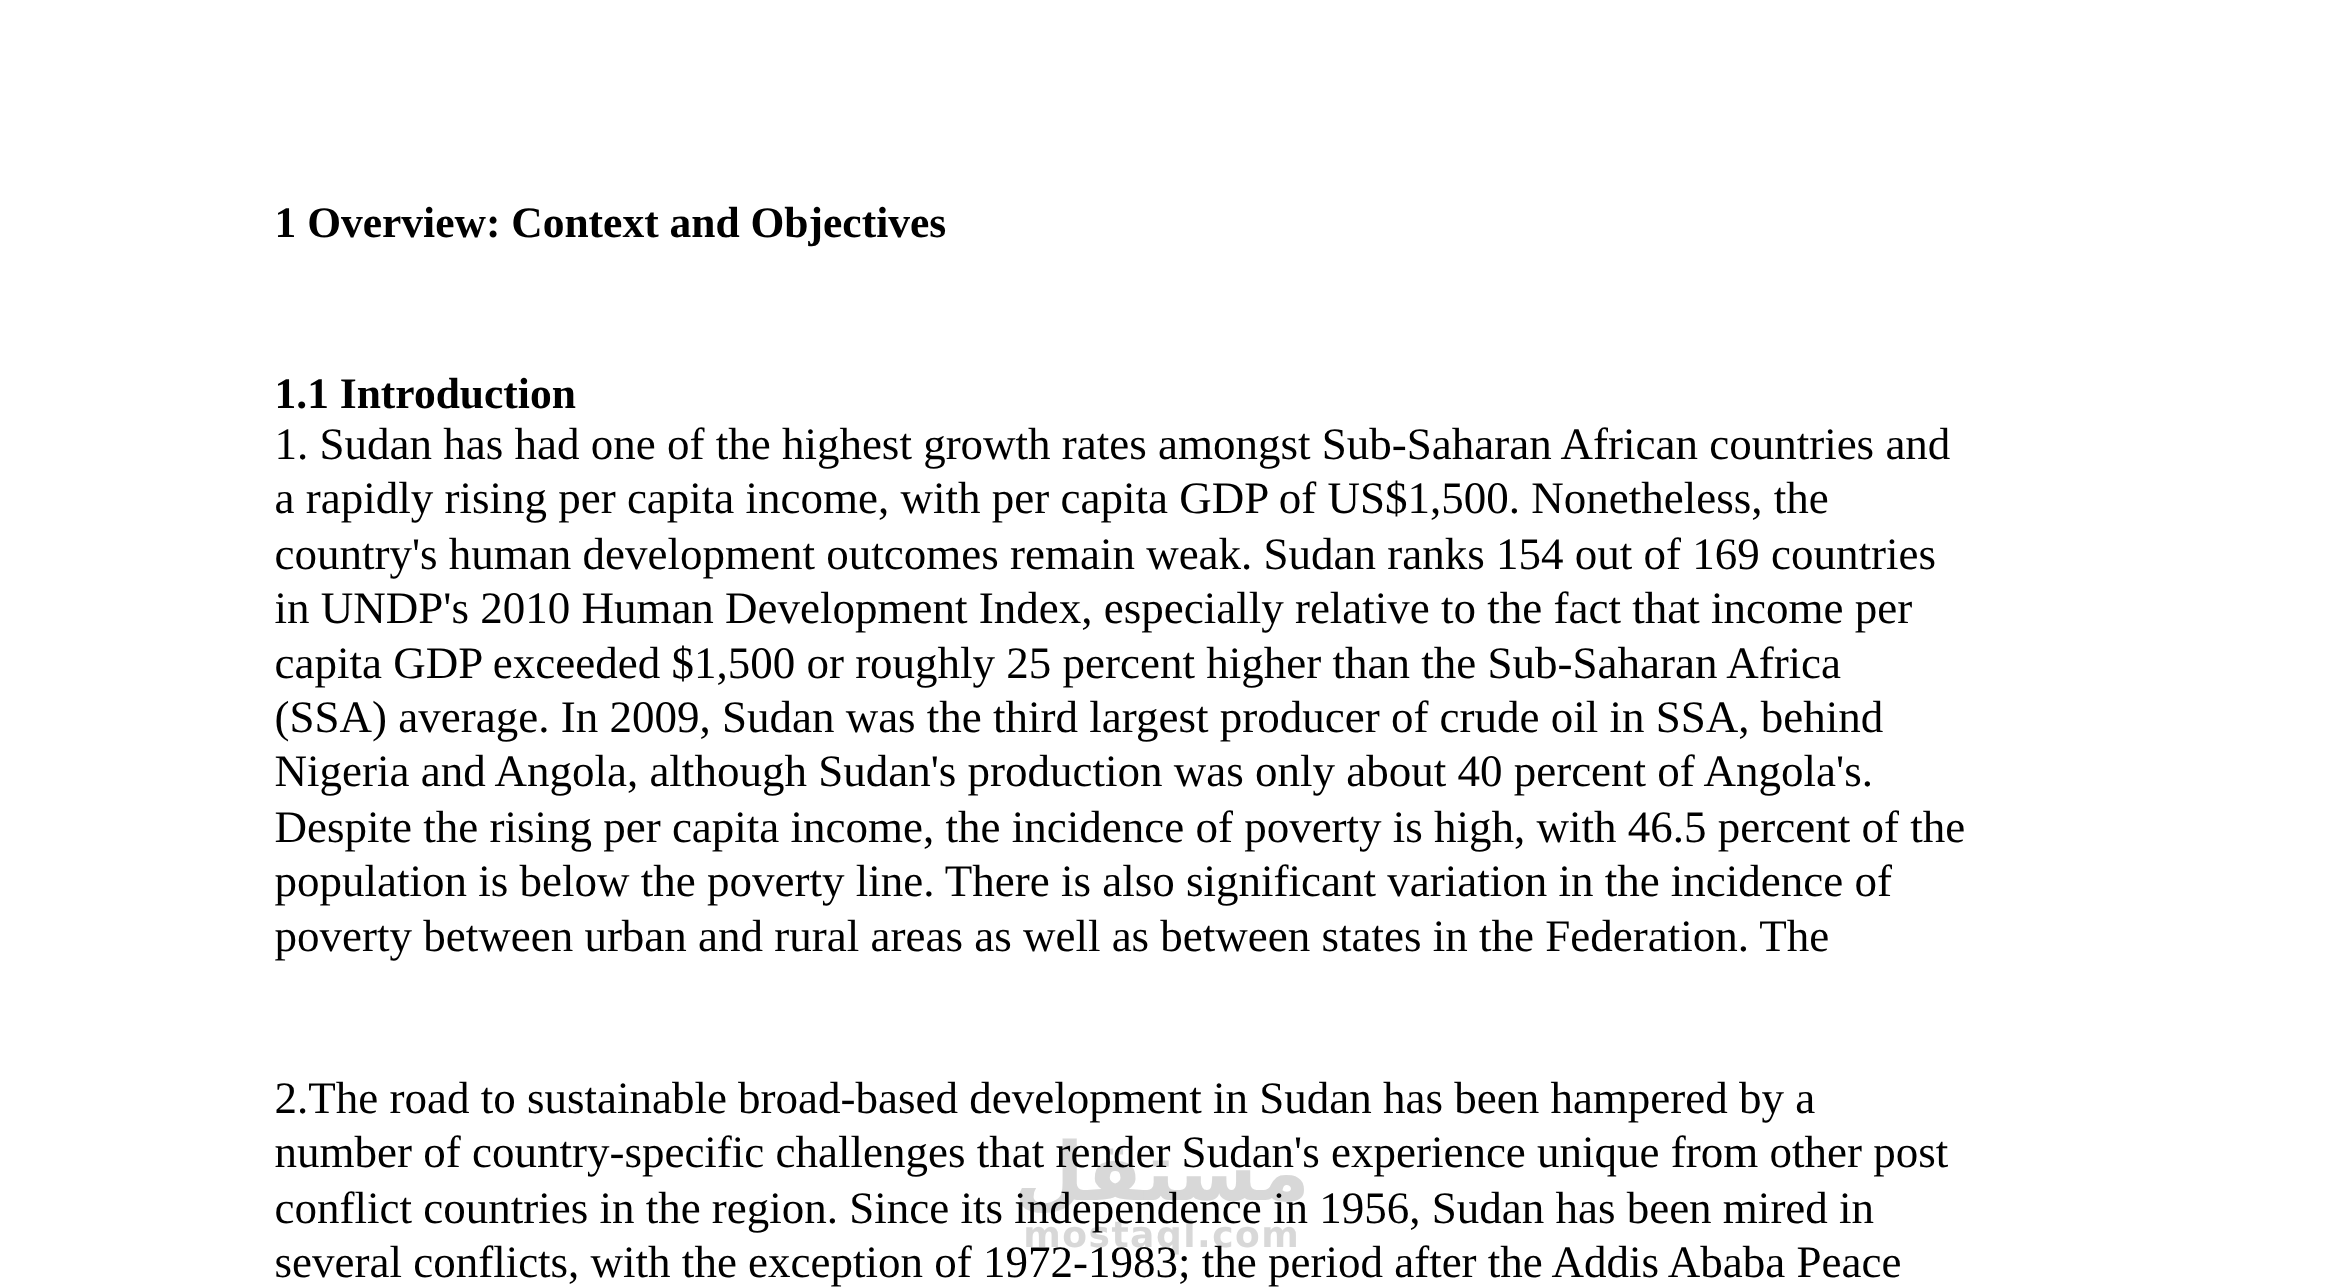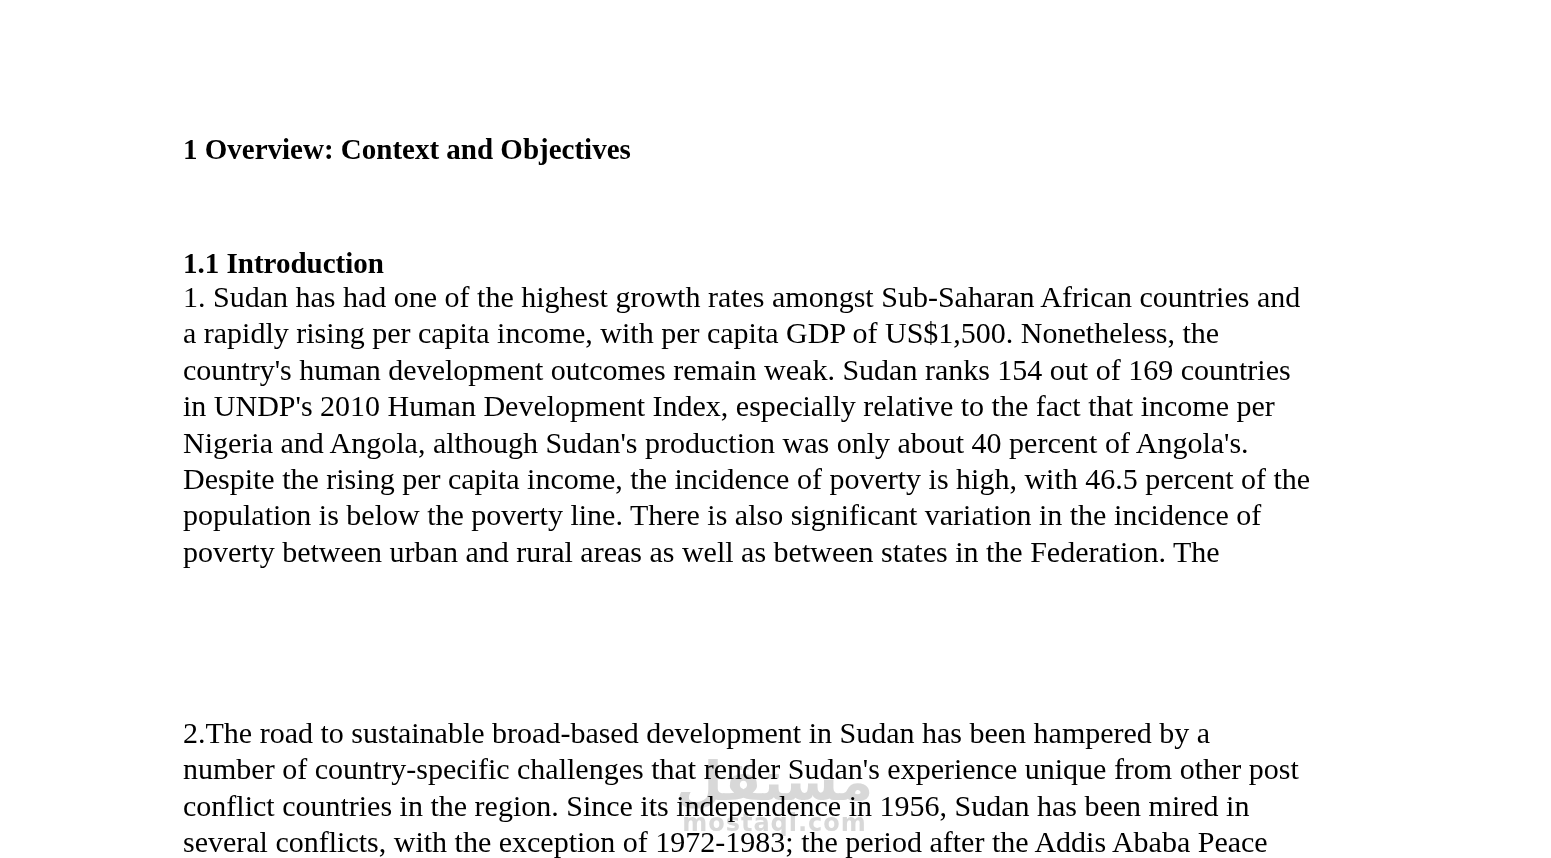--- a/index.html
+++ b/index.html
@@ -89,20 +89,22 @@
 
     <div class="h1">1 Overview: Context and Objectives</div>
 
     <div class="h2">1.1 Introduction</div>
 
     <div class="para para-1">
       <div class="tline">1. Sudan has had one of the highest growth rates amongst Sub-Saharan African countries and</div>
       <div class="tline">a rapidly rising per capita income, with per capita GDP of US$1,500. Nonetheless, the</div>
       <div class="tline">country's human development outcomes remain weak. Sudan ranks 154 out of 169 countries</div>
       <div class="tline">in UNDP's 2010 Human Development Index, especially relative to the fact that income per</div>
+      <div class="tline">capita GDP exceeded $1,500 or roughly 25 percent higher than the Sub-Saharan Africa</div>
+      <div class="tline">(SSA) average. In 2009, Sudan was the third largest producer of crude oil in SSA, behind</div>
       <div class="tline">Nigeria and Angola, although Sudan's production was only about 40 percent of Angola's.</div>
       <div class="tline">Despite the rising per capita income, the incidence of poverty is high, with 46.5 percent of the</div>
       <div class="tline">population is below the poverty line. There is also significant variation in the incidence of</div>
       <div class="tline">poverty between urban and rural areas as well as between states in the Federation. The</div>
     </div>
 
     <div class="para para-2">
       <div class="tline">2.The road to sustainable broad-based development in Sudan has been hampered by a</div>
       <div class="tline">number of country-specific challenges that render Sudan's experience unique from other post</div>
       <div class="tline">conflict countries in the region. Since its independence in 1956, Sudan has been mired in</div>

